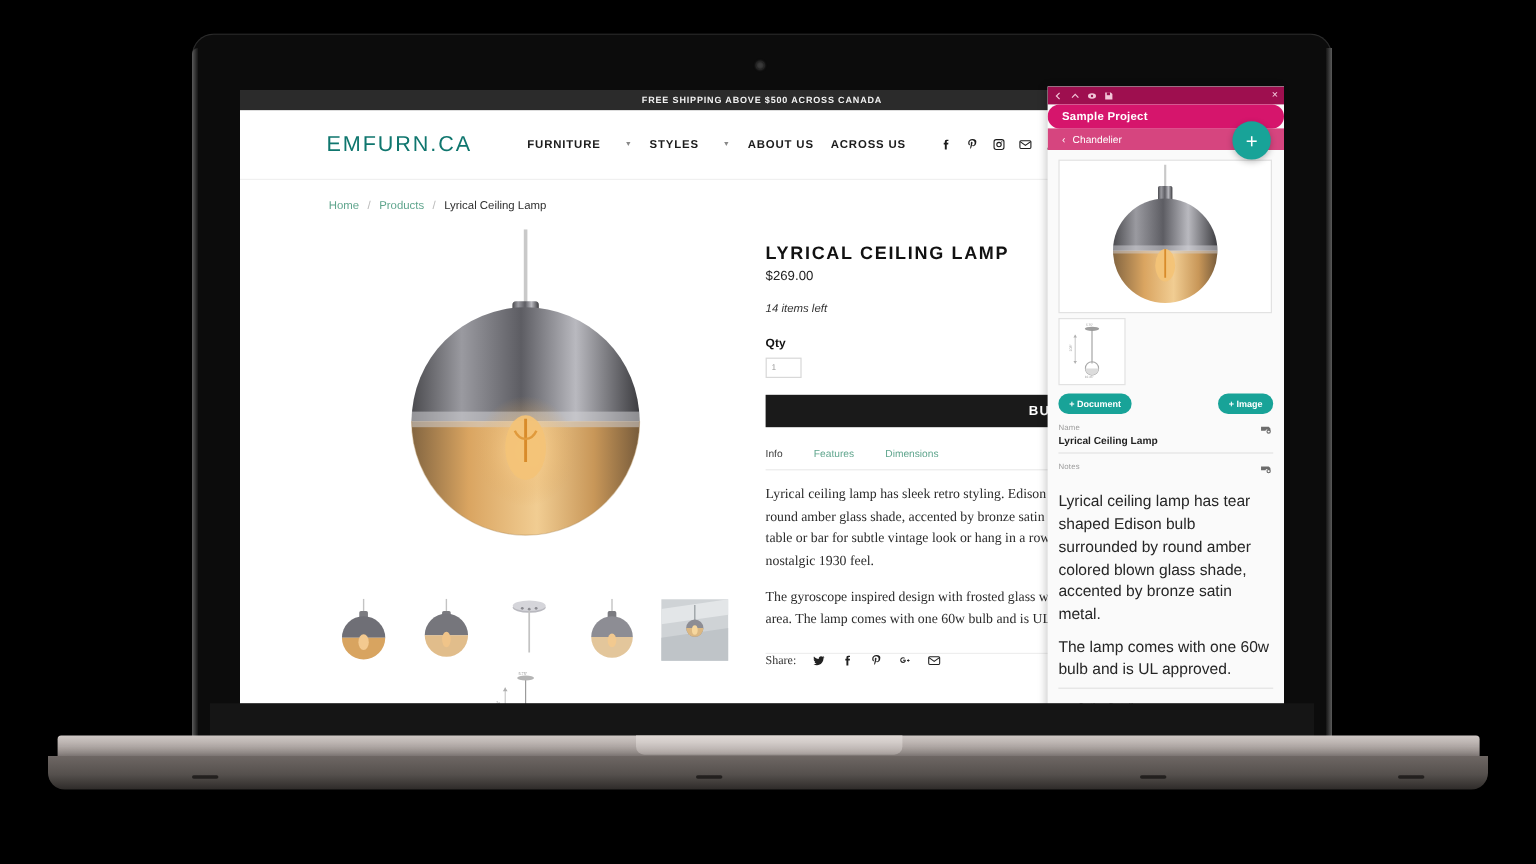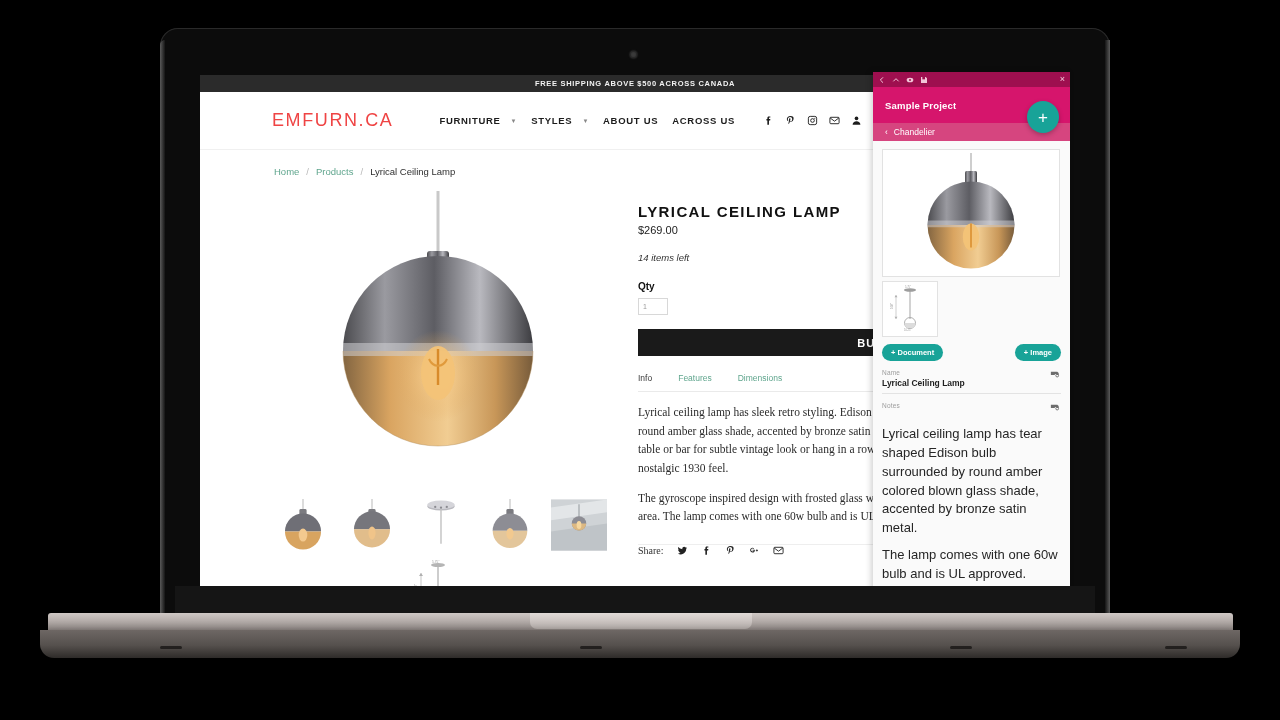--- a/index.html
+++ b/index.html
@@ -66,25 +66,25 @@
   
   .topbar {
     height:17px; background:#2b2b2b; color:#f2f2f2;
     display:flex; align-items:center; justify-content:center;
     font-size:7.5px; letter-spacing:.7px; font-weight:700;
   }
   .site-header {
     height:58px; background:#fff; display:flex; align-items:center;
     padding:0 0 0 72px; border-bottom:1px solid #f0f0f0;
   }
-  .brand { font-size:18px; letter-spacing:1.6px; color:#ef4444; font-weight:400; }
+  .brand { font-size:18px; letter-spacing:1.6px; color:#0f766e; font-weight:400; }
   .nav { display:flex; align-items:center; gap:14px; margin-left:46px; }
   .nav-item {
     font-size:9.5px; font-weight:700; letter-spacing:.7px; color:#1c1c1c;
-    display:flex; align-items:center; gap:10px; white-space:nowrap;
+    display:flex; align-items:center; gap:20px; white-space:nowrap;
   }
   .caret { font-size:6px; color:#888; }
   .soc { display:flex; align-items:center; gap:11px; margin-left:14px; }
   .soc-ico { width:11px; height:11px; color:#1c1c1c; display:block; }
   .search-box {
     margin-left:14px; width:92px; height:24px; border:1px solid #dcdcdc;
     background:#fff; display:flex; align-items:center; padding:0 7px;
     font-size:8px; color:#b5b5b5;
   }
 
@@ -142,22 +142,22 @@
     background:#fafafa; overflow:hidden;
     box-shadow:-2px 0 6px rgba(0,0,0,.18);
   }
   .panel-titlebar {
     height:15px; background:#9e0f4f; display:flex; align-items:center;
     padding:0 5px; gap:6px; color:#f7d6e4;
   }
   .tb-ico { width:8px; height:8px; display:block; color:#f2c6d8; }
   .tb-close { margin-left:auto; font-size:9px; color:#f4cede; line-height:1; }
   .panel-head {
-    height:36px; background:#d6156c; display:flex; align-items:center;
-    padding:0 12px; color:#fff; position:relative;
+    height:20px; background:#d6156c; display:flex; align-items:center;
+    padding:0 12px; color:#fff; position:relative;border-radius:18px;
   }
   .panel-proj { font-size:9.5px; font-weight:700; letter-spacing:.2px; }
   .fab {
     position:absolute; right:11px; top:14px; width:32px; height:32px;
     border-radius:50%; background:#18a398; color:#fff;
     display:flex; align-items:center; justify-content:center;
     font-size:17px; line-height:1; box-shadow:0 2px 5px rgba(0,0,0,.25);
   }
   .panel-sub {
     height:18px; background:#d6457f; color:#fff;

